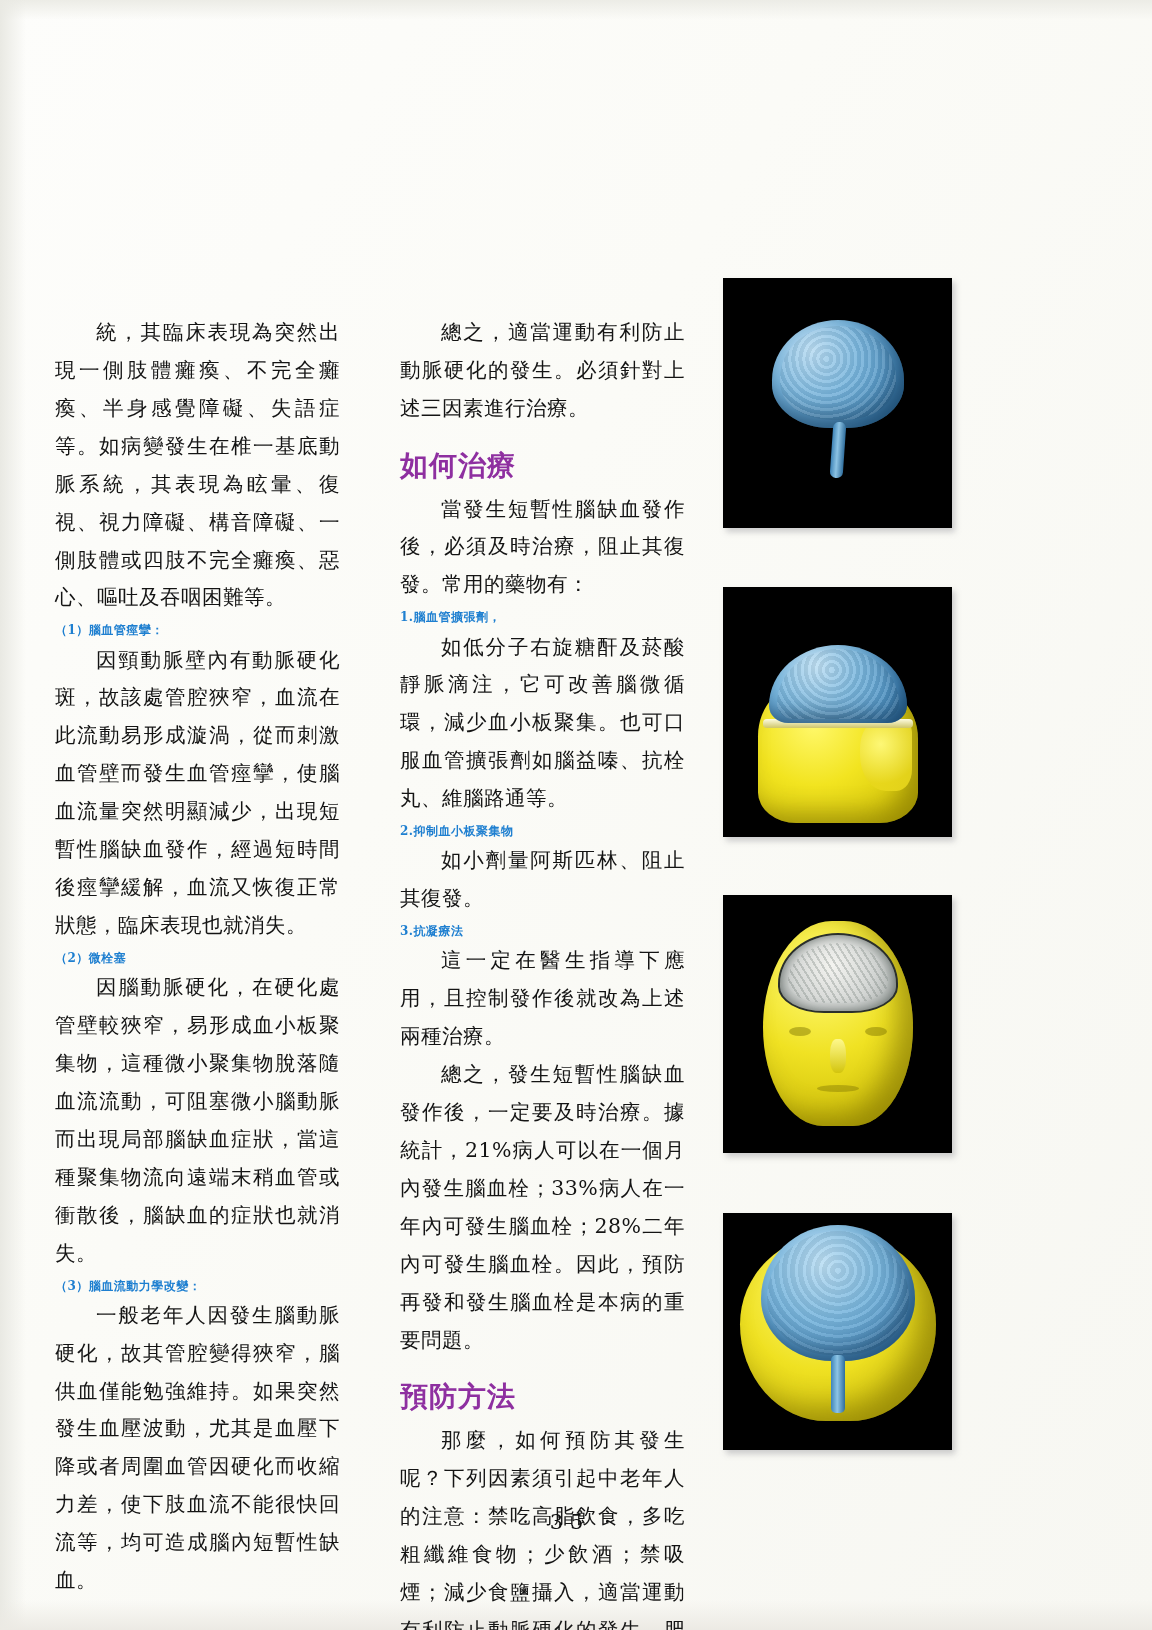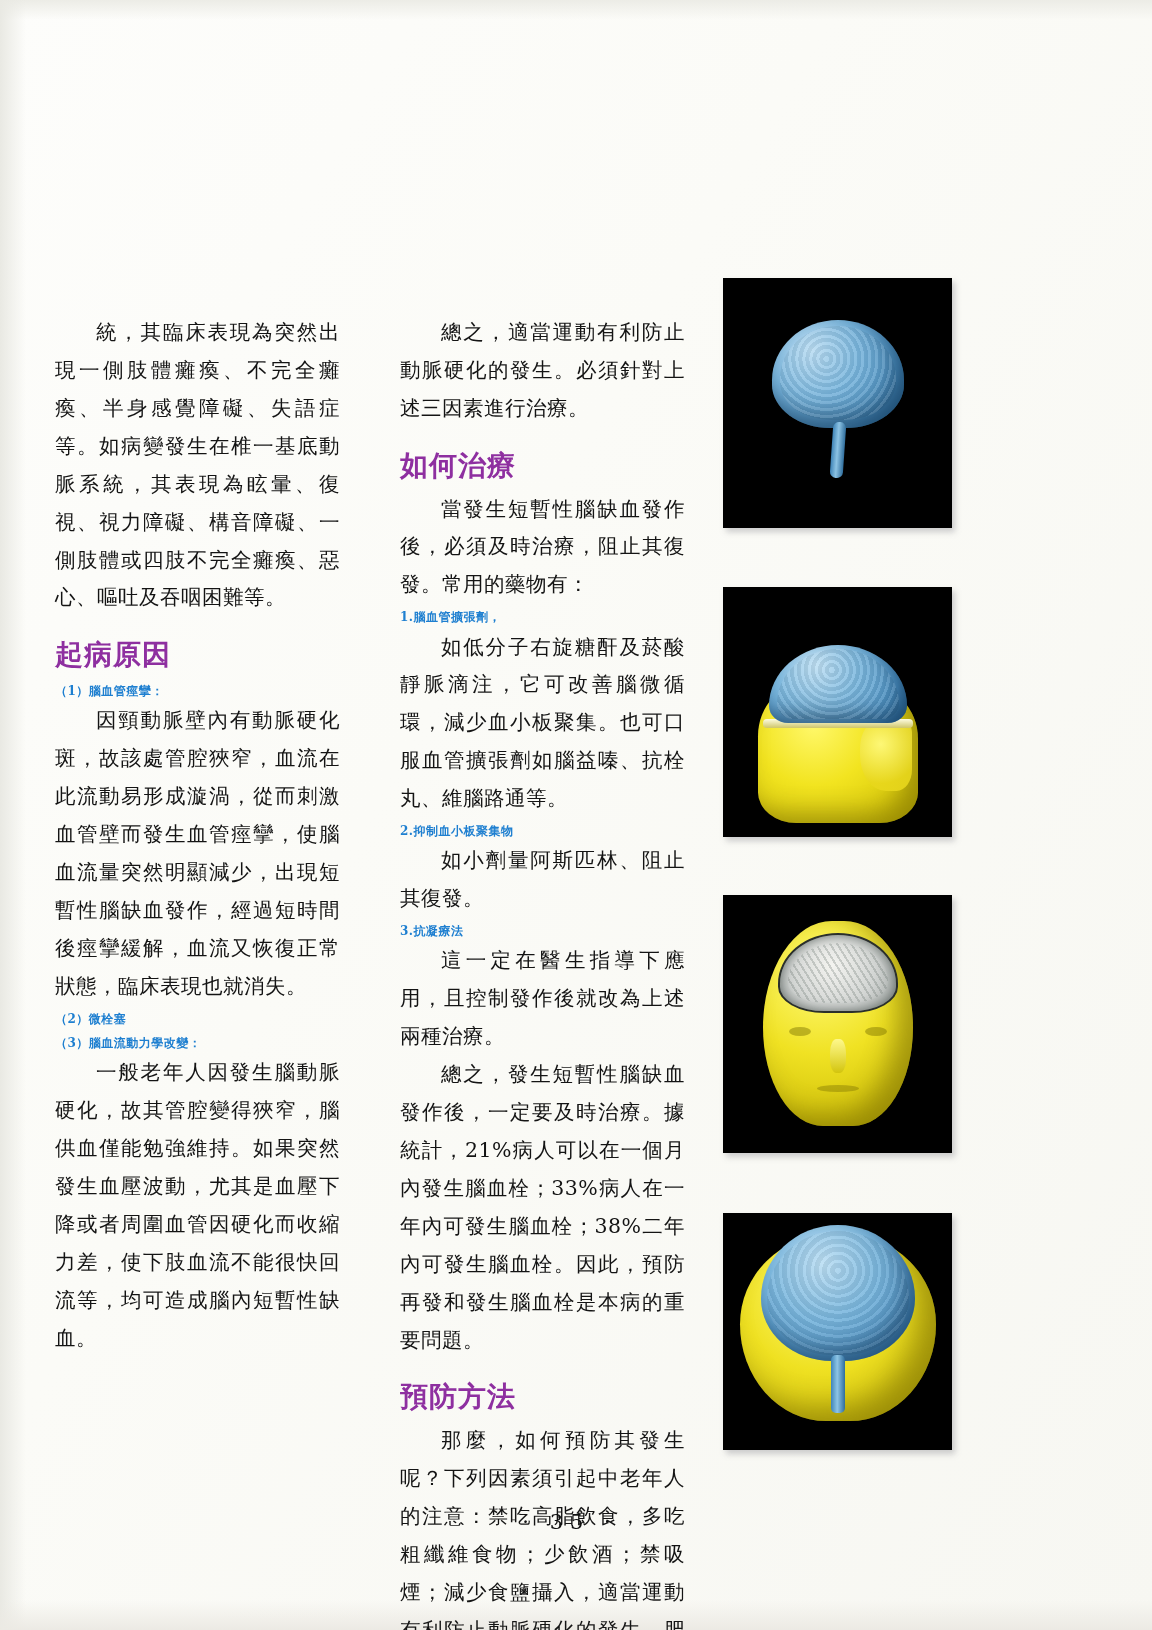--- a/index.html
+++ b/index.html
@@ -297,47 +297,47 @@
 <div class="page">
   <div class="edge-top"></div>
   <div class="edge-left"></div>
   <div class="edge-bottom"></div>
 
   <div class="content">
 
     <div class="col col-left">
       <p class="para">統，其臨床表現為突然出現一側肢體癱瘓、不完全癱瘓、半身感覺障礙、失語症等。如病變發生在椎一基底動脈系統，其表現為眩暈、復視、視力障礙、構音障礙、一側肢體或四肢不完全癱瘓、惡心、嘔吐及吞咽困難等。</p>
 
-      <h2 class="section">起病原因</h2>
 
       <h3 class="subsection">（1）腦血管痙攣：</h3>
       <p class="para">因頸動脈壁內有動脈硬化斑，故該處管腔狹窄，血流在此流動易形成漩渦，從而刺激血管壁而發生血管痙攣，使腦血流量突然明顯減少，出現短暫性腦缺血發作，經過短時間後痙攣緩解，血流又恢復正常狀態，臨床表現也就消失。</p>
 
       <h3 class="subsection">（2）微栓塞</h3>
+      <p class="para">因腦動脈硬化，在硬化處管壁較狹窄，易形成血小板聚集物，這種微小聚集物脫落隨血流流動，可阻塞微小腦動脈而出現局部腦缺血症狀，當這種聚集物流向遠端末稍血管或衝散後，腦缺血的症狀也就消失。</p>
 
       <h3 class="subsection">（3）腦血流動力學改變：</h3>
       <p class="para">一般老年人因發生腦動脈硬化，故其管腔變得狹窄，腦供血僅能勉強維持。如果突然發生血壓波動，尤其是血壓下降或者周圍血管因硬化而收縮力差，使下肢血流不能很快回流等，均可造成腦內短暫性缺血。</p>
     </div>
 
     <div class="col col-mid">
       <p class="para">總之，適當運動有利防止動脈硬化的發生。必須針對上述三因素進行治療。</p>
 
       <h2 class="section">如何治療</h2>
       <p class="para">當發生短暫性腦缺血發作後，必須及時治療，阻止其復發。常用的藥物有：</p>
 
       <h3 class="subsection">1.腦血管擴張劑，</h3>
       <p class="para">如低分子右旋糖酐及菸酸靜脈滴注，它可改善腦微循環，減少血小板聚集。也可口服血管擴張劑如腦益嗪、抗栓丸、維腦路通等。</p>
 
       <h3 class="subsection">2.抑制血小板聚集物</h3>
       <p class="para">如小劑量阿斯匹林、阻止其復發。</p>
 
       <h3 class="subsection">3.抗凝療法</h3>
       <p class="para">這一定在醫生指導下應用，且控制發作後就改為上述兩種治療。</p>
 
-      <p class="para">總之，發生短暫性腦缺血發作後，一定要及時治療。據統計，21%病人可以在一個月內發生腦血栓；33%病人在一年內可發生腦血栓；38%二年內可發生腦血栓。因此，預防再發和發生腦血栓是本病的重要問題。</p>
+      <p class="para">總之，發生短暫性腦缺血發作後，一定要及時治療。據統計，21%病人可以在一個月內發生腦血栓；33%病人在一年內可發生腦血栓；28%二年內可發生腦血栓。因此，預防再發和發生腦血栓是本病的重要問題。</p>
 
       <h2 class="section">預防方法</h2>
       <p class="para">那麼，如何預防其發生呢？下列因素須引起中老年人的注意：禁吃高脂飲食，多吃粗纖維食物；少飲酒；禁吸煙；減少食鹽攝入，適當運動有利防止動脈硬化的發生。肥胖者應嚴格限制熱卡攝入以減肥，高血壓者應降壓至規定範圍。</p>
     </div>
   </div>
 
   <div class="figures">
 
     <div class="figure fig-1">
       <div class="fig-inner">

